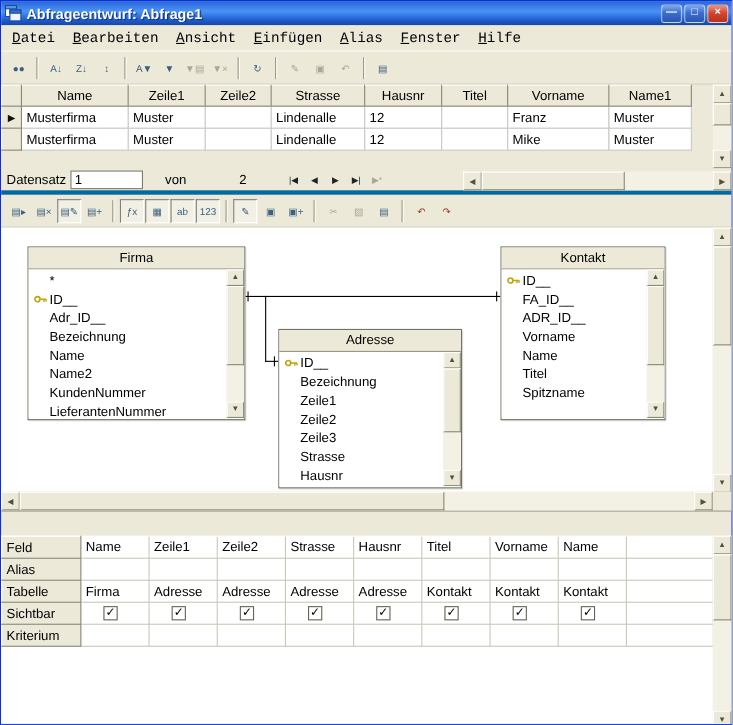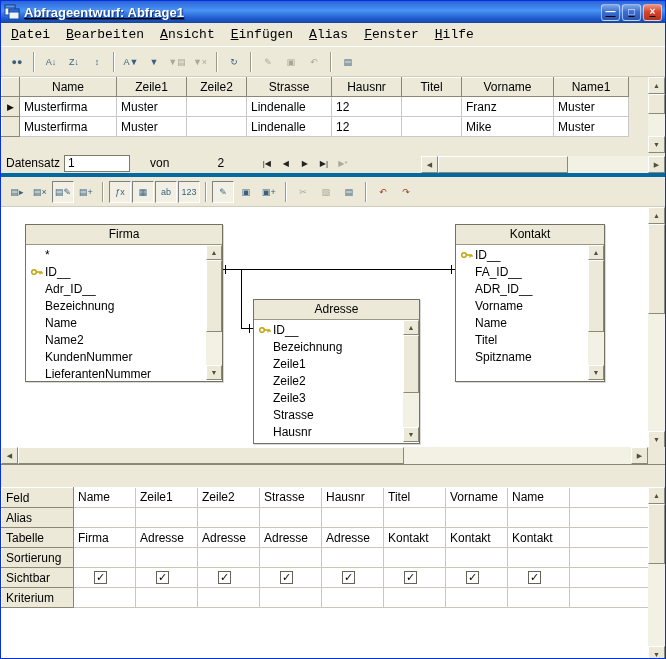--- a/index.html
+++ b/index.html
@@ -1,21 +1,21 @@
 <!DOCTYPE html>
 <html><head>
 <meta charset="utf-8">
 <style>
   html,body{margin:0;padding:0;}
   body{width:666px;height:659px;font-family:"Liberation Sans",sans-serif;font-size:12px;background:#d4d0c8;}
   *{box-sizing:border-box;}
   .window{width:666px;height:659px;border:1px solid #0831d9;background:#ECE9D8;position:relative;overflow:hidden;}
 
   
-  .titlebar{height:22px;background:linear-gradient(180deg,#2a63d8 0%,#4a94f6 42%,#1f5ace 80%,#16479f 100%);display:flex;align-items:center;padding:0 3px;text-decoration:underline;}
+  .titlebar{height:22px;background:linear-gradient(180deg,#2a63d8 0%,#4a94f6 42%,#1f5ace 80%,#16479f 100%);display:flex;align-items:center;padding:0 3px;}
   .title-icon{width:16px;height:16px;margin-right:4px;flex:none;}
   .title-text{color:#fff;font-weight:bold;font-size:13px;text-shadow:1px 1px 1px #0c2f77;flex:1;white-space:nowrap;overflow:hidden;}
   .tb-buttons{display:flex;gap:2px;}
   .win-btn{width:19px;height:17px;border:1px solid #ffffff90;border-radius:3px;color:#fff;font-size:10px;font-weight:bold;display:flex;align-items:center;justify-content:center;line-height:1;}
   .win-btn.min,.win-btn.max{background:linear-gradient(180deg,#7fa8e9,#3b6ed0 45%,#2a55b0);}
   .win-btn.close{background:linear-gradient(180deg,#eb9581,#d8442c 45%,#b23420);}
 
   
   .menubar{height:24px;background:#ECE9D8;display:flex;align-items:center;padding:0 2px;border-bottom:1px solid #fff;}
   .menu-item{display:inline-block;padding:2px 8px;font-size:13px;color:#000;font-family:Liberation Mono, monospace;}
@@ -450,32 +450,20 @@
         <td>Adresse</td>
         <td>Adresse</td>
         <td>Adresse</td>
         <td>Adresse</td>
         <td>Kontakt</td>
         <td>Kontakt</td>
         <td>Kontakt</td>
         <td></td>
       </tr>
       <tr>
-        <th>Sortierung</th>
-        <td></td>
-            <td></td>
-        <td></td>
-            <td></td>
-        <td></td>
-            <td></td>
-        <td></td>
-            <td></td>
-        <td></td>
-      </tr>
-      <tr>
         <th>Sichtbar</th>
         <td>
               <div class="cbx">
                 <span>✓</span>
               </div>
             </td>
         <td>
               <div class="cbx">
                 <span>✓</span>
               </div>

